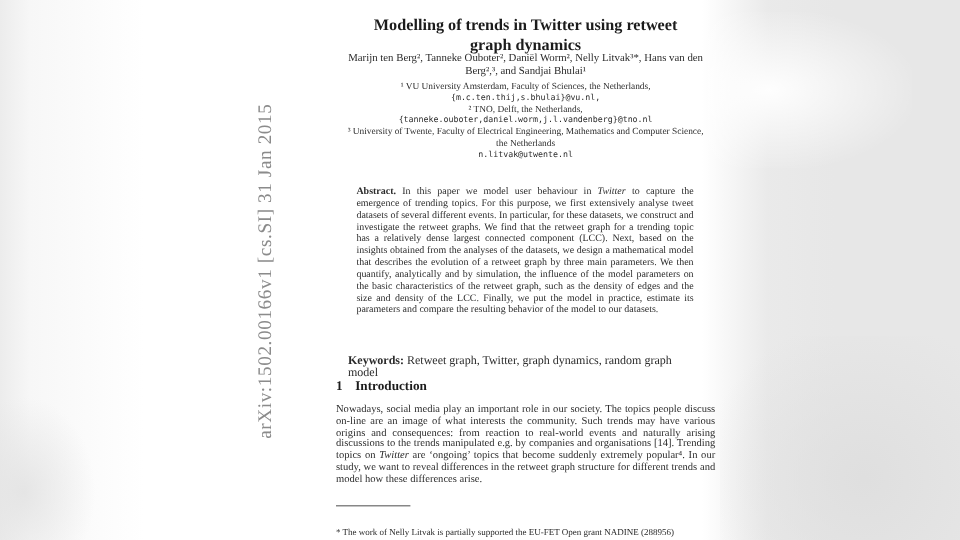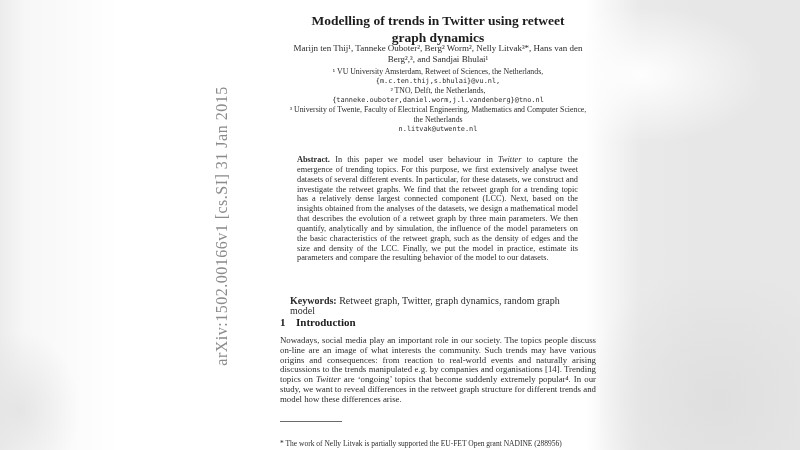--- a/index.html
+++ b/index.html
@@ -86,24 +86,24 @@
   <div class="shade-right-glow"></div>
   <div class="shade-right-dark"></div>
 
   <div class="watermark">arXiv:1502.00166v1  [cs.SI]  31 Jan 2015</div>
 
   <div class="col title">
     <div>Modelling of trends in Twitter using retweet</div>
     <div>graph dynamics</div>
   </div>
 
-  <div class="col authors">Marijn ten Thij¹, Tanneke Ouboter², Berg² Worm², Nelly Litvak³*, Hans van den Berg²,³, and Sandjai Bhulai¹</div>
+  <div class="col authors">Marijn ten Berg², Tanneke Ouboter², Daniël Worm², Nelly Litvak³*, Hans van den Berg²,³, and Sandjai Bhulai¹</div>
 
   <div class="col affil">
-    <div>¹ VU University Amsterdam, Retweet of Sciences, the Netherlands,</div>
+    <div>¹ VU University Amsterdam, Faculty of Sciences, the Netherlands,</div>
     <div class="mono">{m.c.ten.thij,s.bhulai}@vu.nl,</div>
     <div>² TNO, Delft, the Netherlands,</div>
     <div class="mono">{tanneke.ouboter,daniel.worm,j.l.vandenberg}@tno.nl</div>
     <div class="aff-wide">³ University of Twente, Faculty of Electrical Engineering, Mathematics and Computer Science, the Netherlands</div>
     <div class="mono">n.litvak@utwente.nl</div>
   </div>
 
   <div class="col abstract"><span class="lbl">Abstract.</span><span> In this paper we model user behaviour in </span><span class="em">Twitter</span><span> to capture the emergence of trending topics. For this purpose, we first extensively analyse tweet datasets of several different events. In particular, for these datasets, we construct and investigate the retweet graphs. We find that the retweet graph for a trending topic has a relatively dense largest connected component (LCC). Next, based on the insights obtained from the analyses of the datasets, we design a mathematical model that describes the evolution of a retweet graph by three main parameters. We then quantify, analytically and by simulation, the influence of the model parameters on the basic characteristics of the retweet graph, such as the density of edges and the size and density of the LCC. Finally, we put the model in practice, estimate its parameters and compare the resulting behavior of the model to our datasets.</span></div>
 
   <div class="col keywords"><span class="lbl">Keywords:</span><span> Retweet graph, Twitter, graph dynamics, random graph model</span></div>

